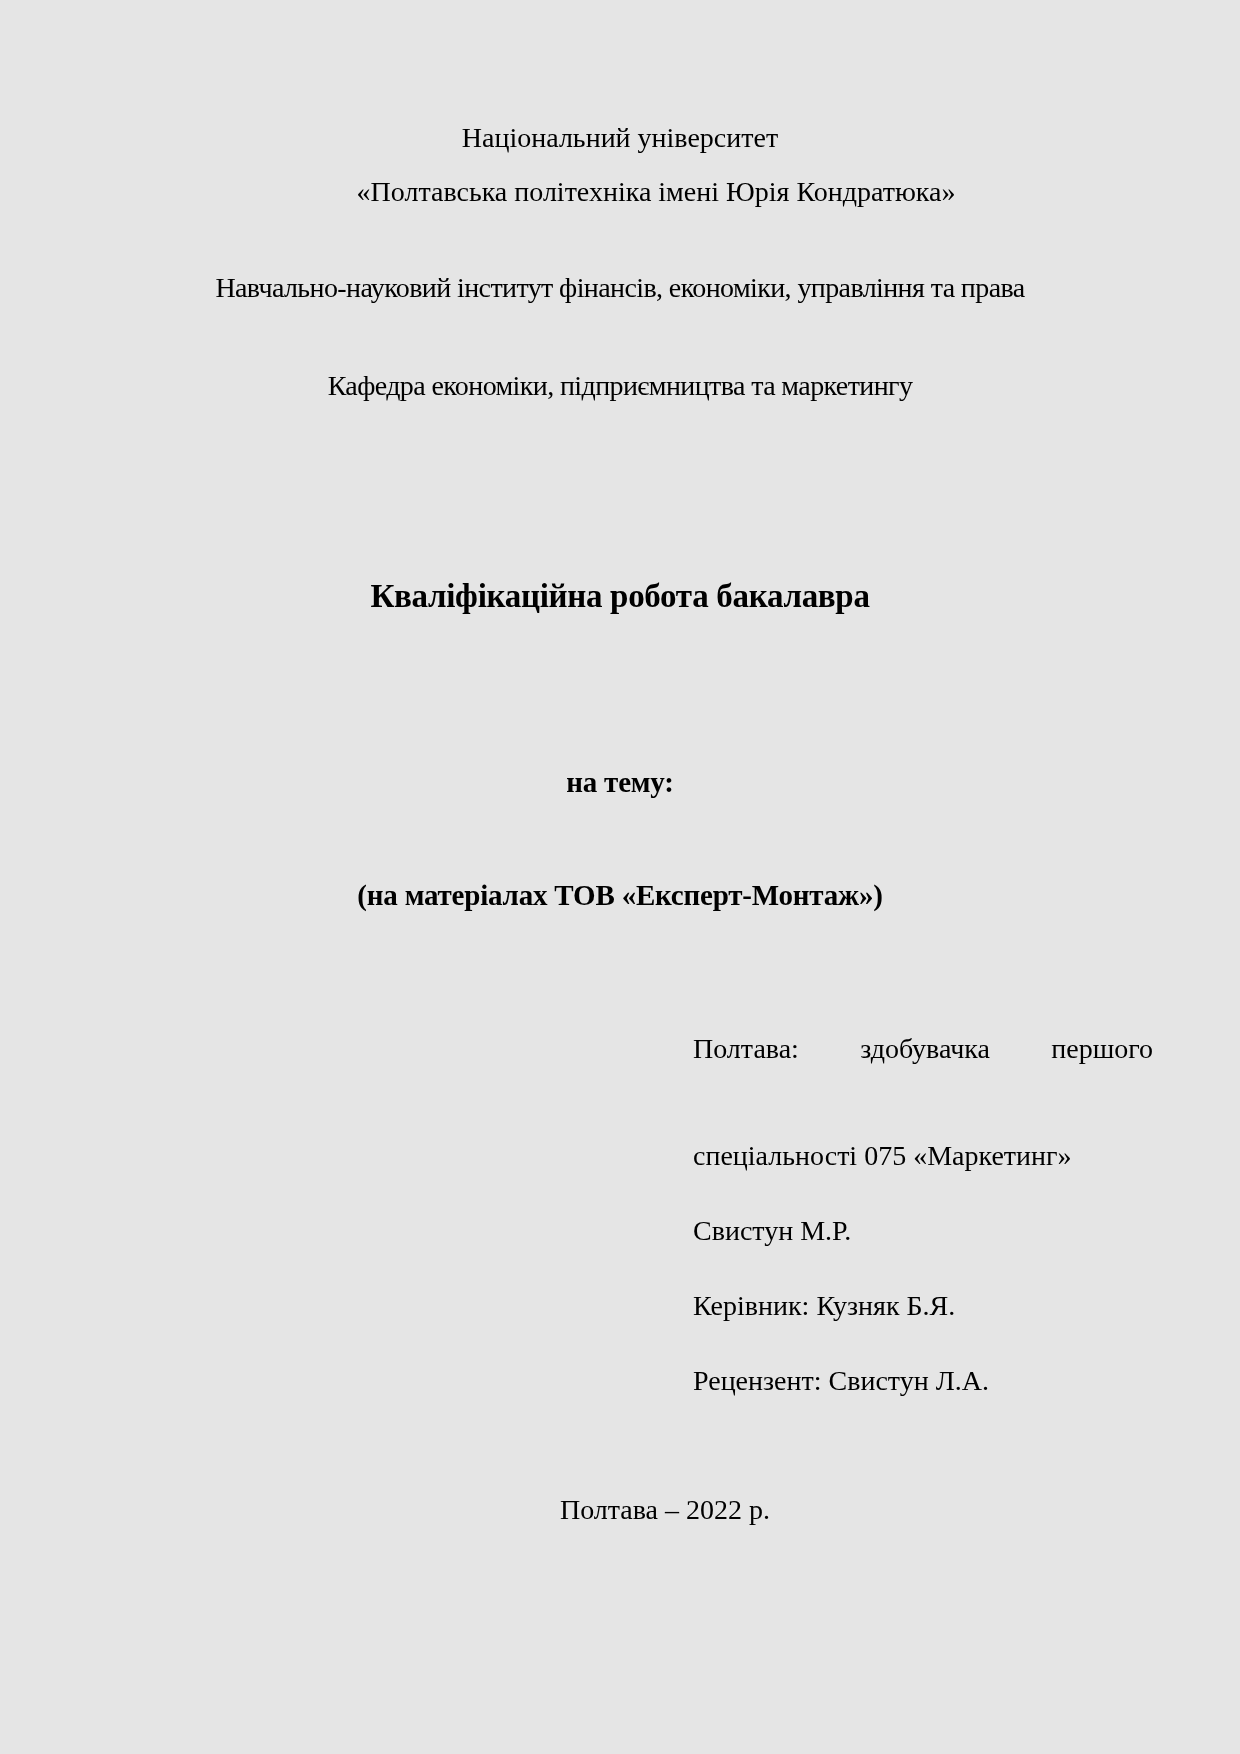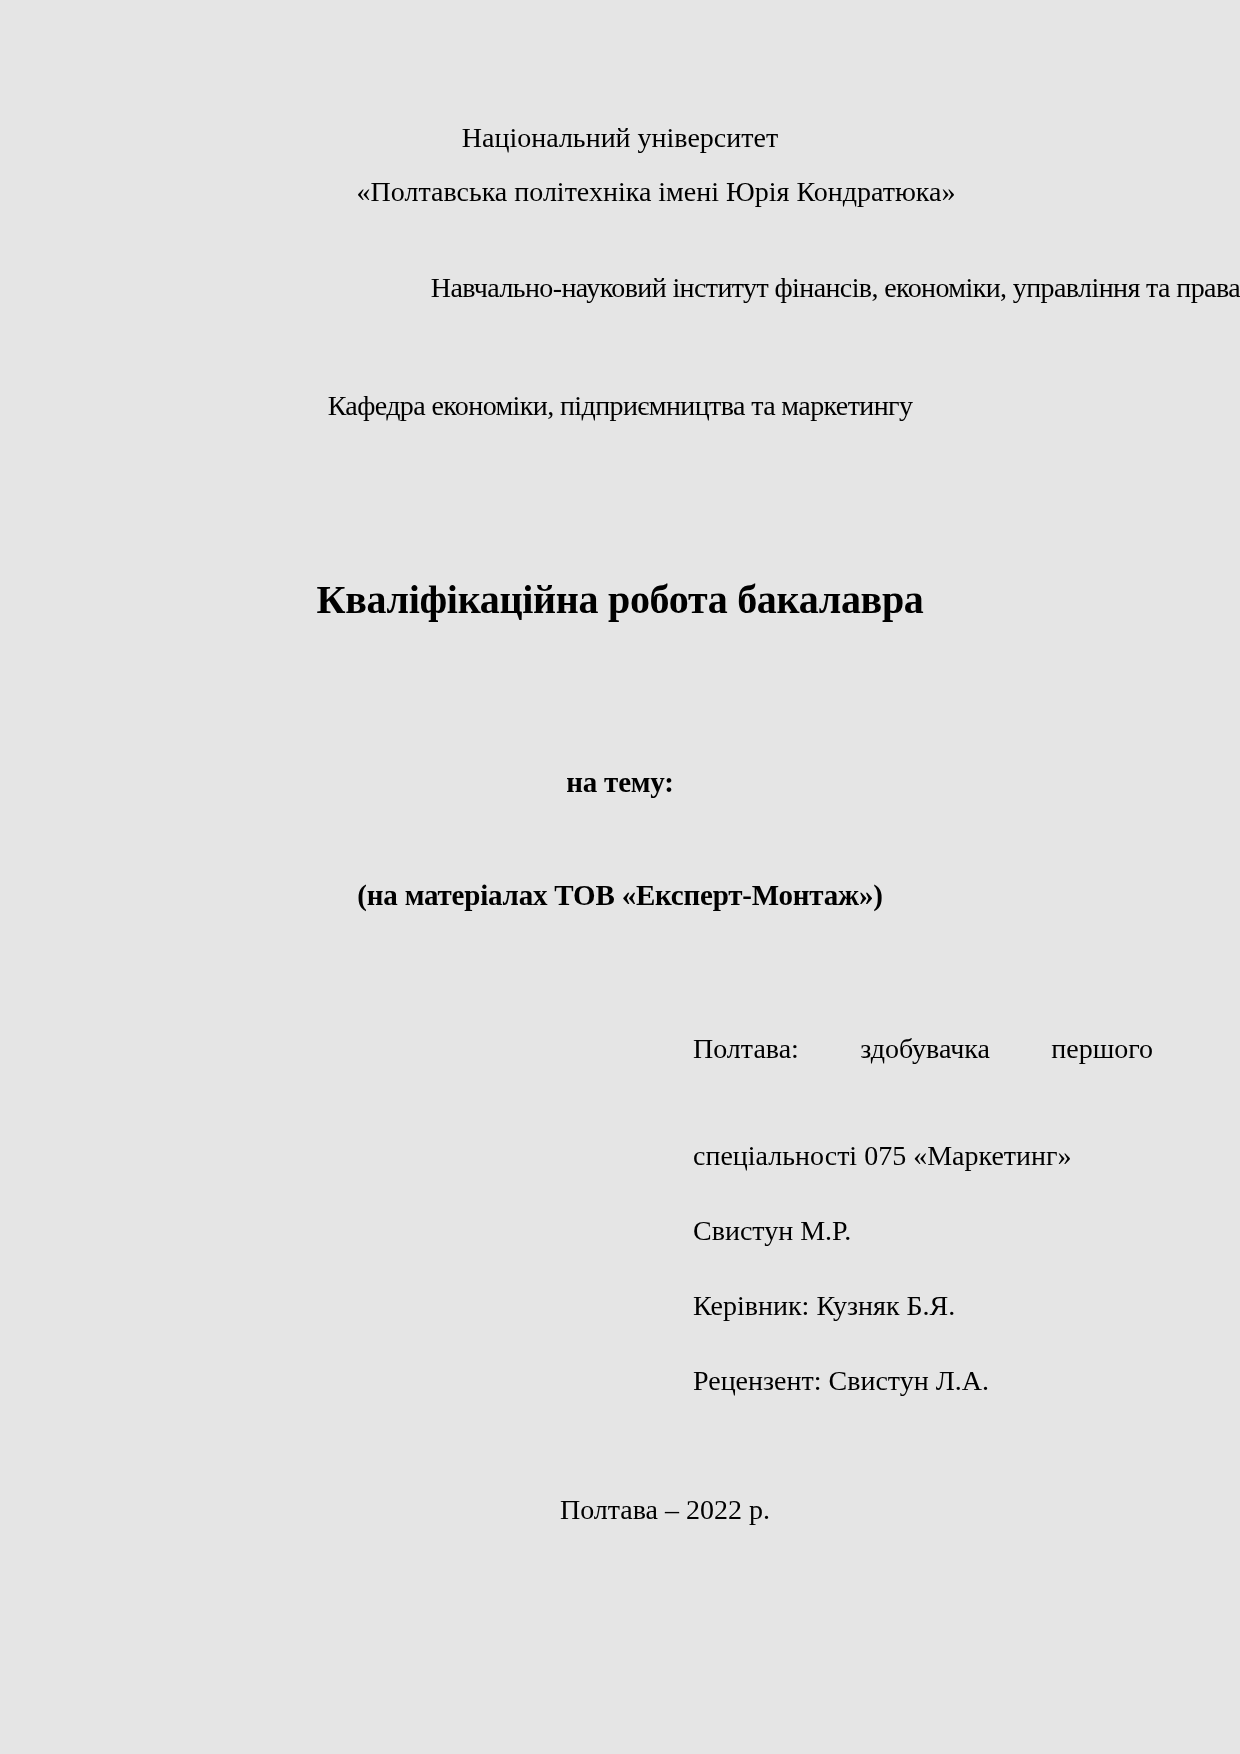--- a/index.html
+++ b/index.html
@@ -26,21 +26,21 @@
       position: absolute;
       left: 0;
       width: 1240px;
       text-align: center;
       white-space: nowrap;
       line-height: 1;
     }
     .reg { font-size: 28px; }
     .cond { font-size: 28px; letter-spacing: -0.6px; }
     .title {
-      font-size: 40px;
+      font-size: 33px;
       font-weight: bold;
       letter-spacing: -0.3px;
     }
     .topic {
       font-size: 29px;
       font-weight: bold;
       letter-spacing: -0.2px;
     }
     .right-block {
       position: absolute;
@@ -56,23 +56,23 @@
     }
   </style>
 </head>
 <body>
 
 <div class="page">
 
   <div class="line reg" style="top:124px;">Національний університет</div>
   <div class="line reg" style="top:178px;padding-left:36px;">«Полтавська політехніка імені Юрія Кондратюка»</div>
 
-  <div class="line cond" style="top:274px;text-align:right;">Навчально-науковий інститут фінансів, економіки, управління та права</div>
+  <div class="line cond" style="top:274px;">Навчально-науковий інститут фінансів, економіки, управління та права</div>
 
-  <div class="line cond" style="top:372px;margin-top:20px;">Кафедра економіки, підприємництва та маркетингу</div>
+  <div class="line cond" style="top:372px;">Кафедра економіки, підприємництва та маркетингу</div>
 
   <div class="line title" style="top:580px;">Кваліфікаційна робота бакалавра</div>
 
   <div class="line topic" style="top:768px;">на тему:</div>
   <div class="line topic" style="top:881px;">(на матеріалах ТОВ «Експерт-Монтаж»)</div>
 
   <div class="right-block" style="top:1032px;">
     <div class="justify-first">
       <span>Полтава:</span>
       <span>здобувачка</span>

